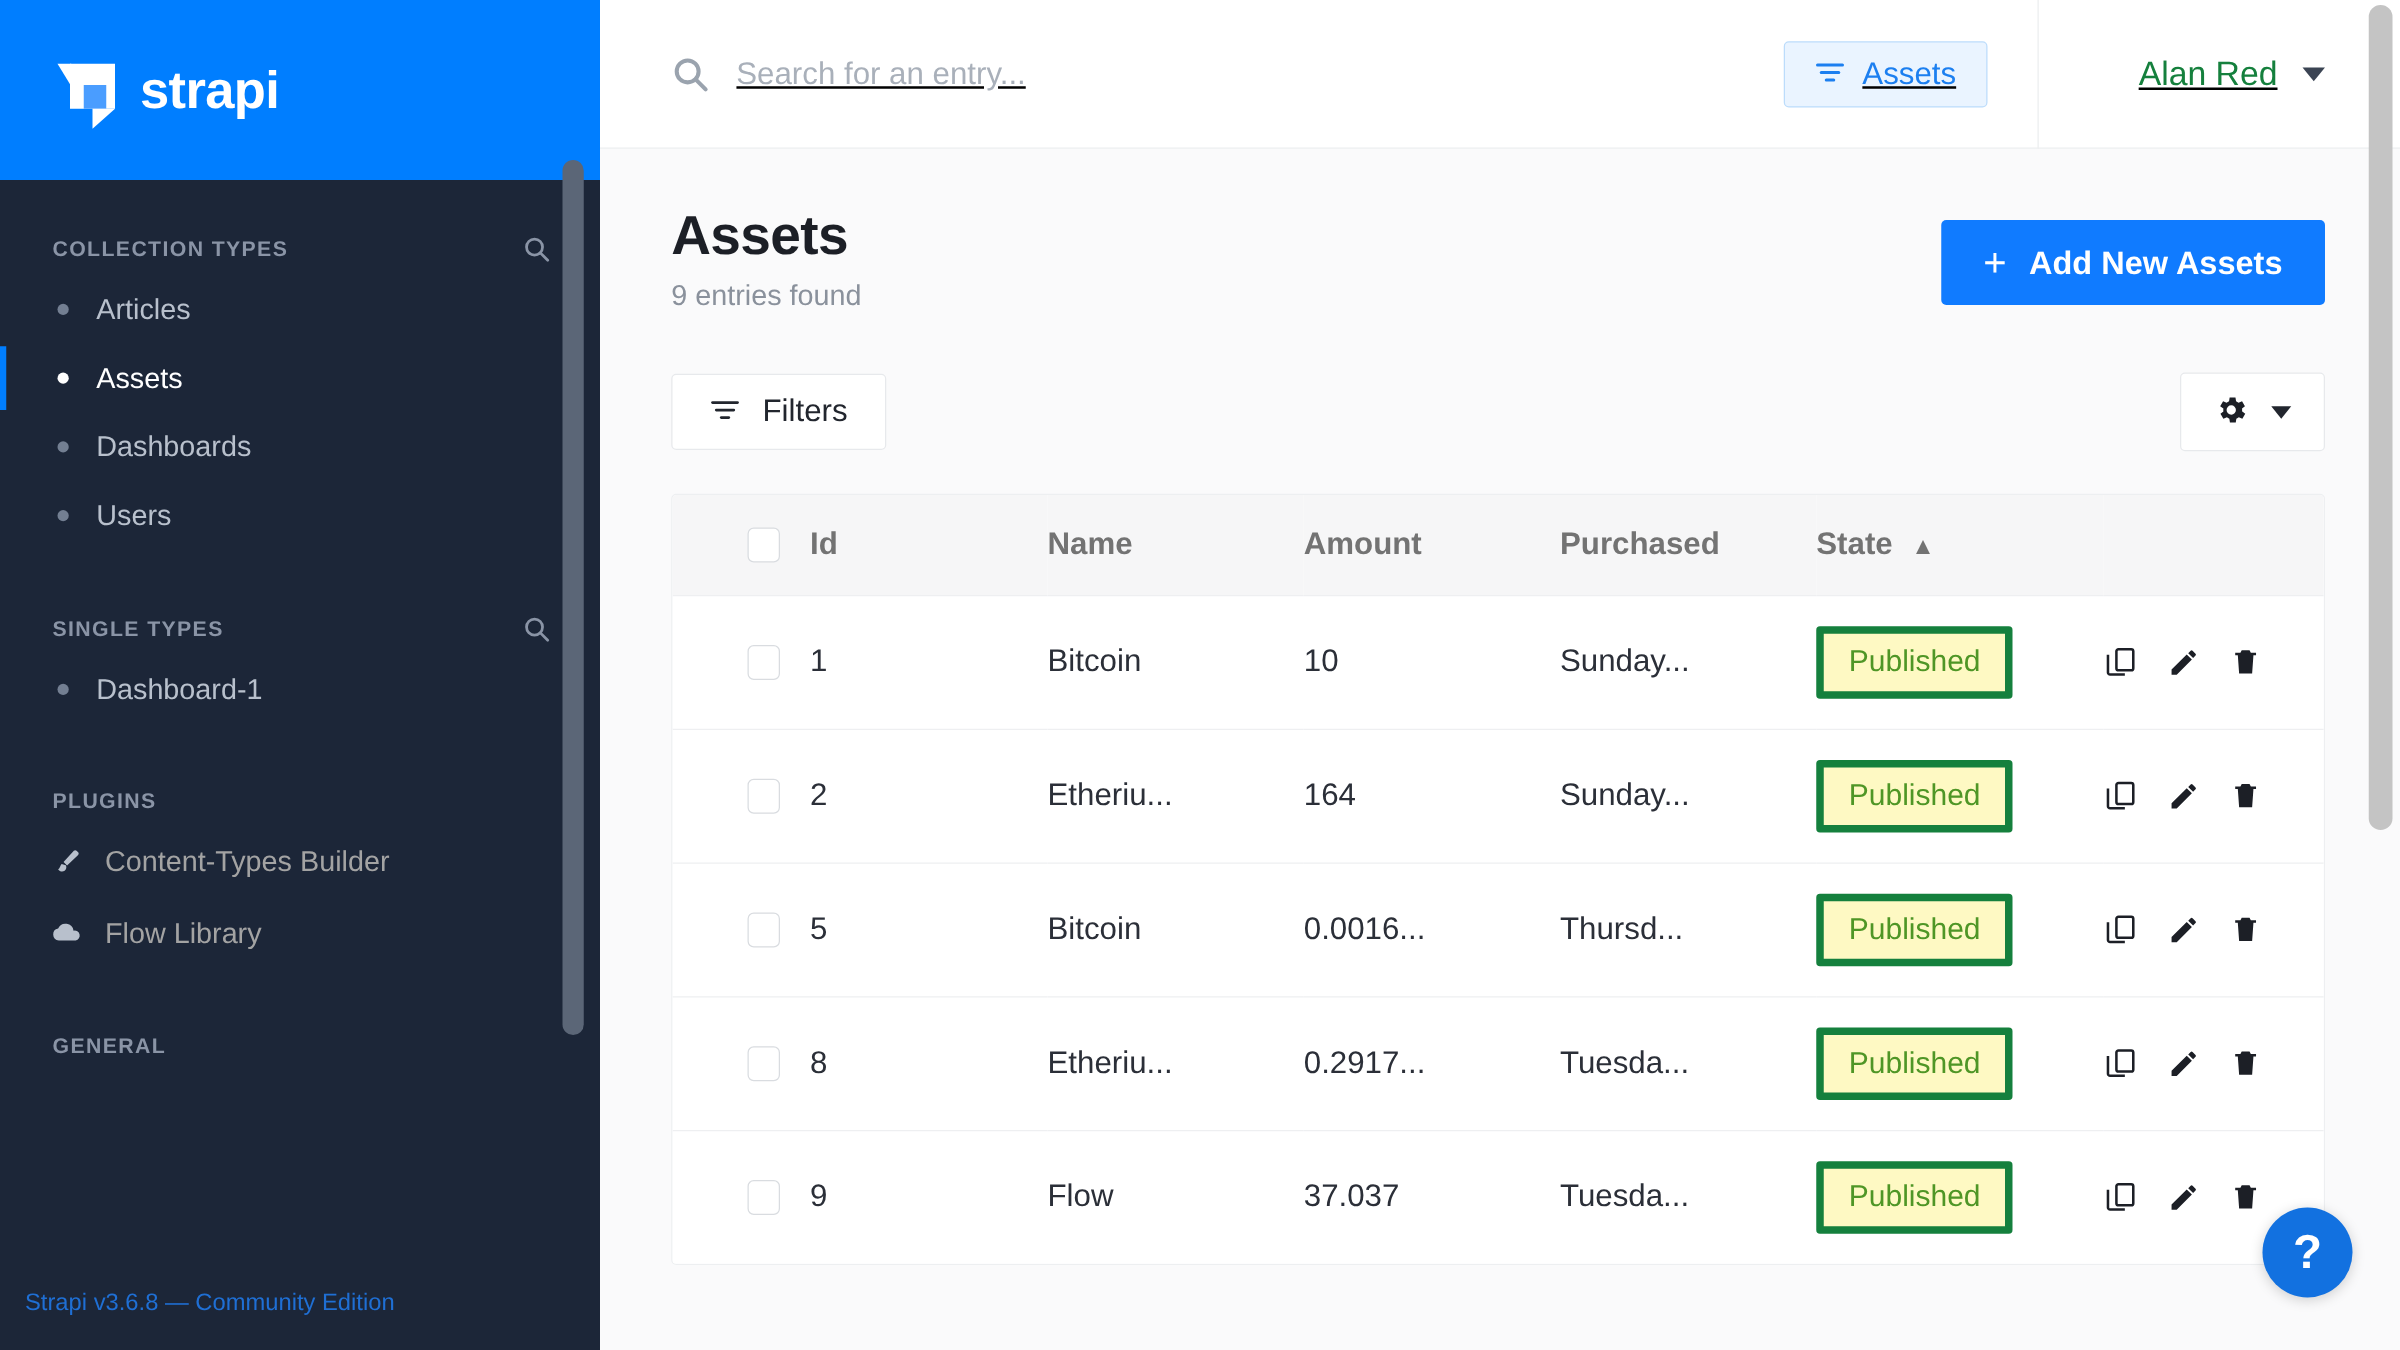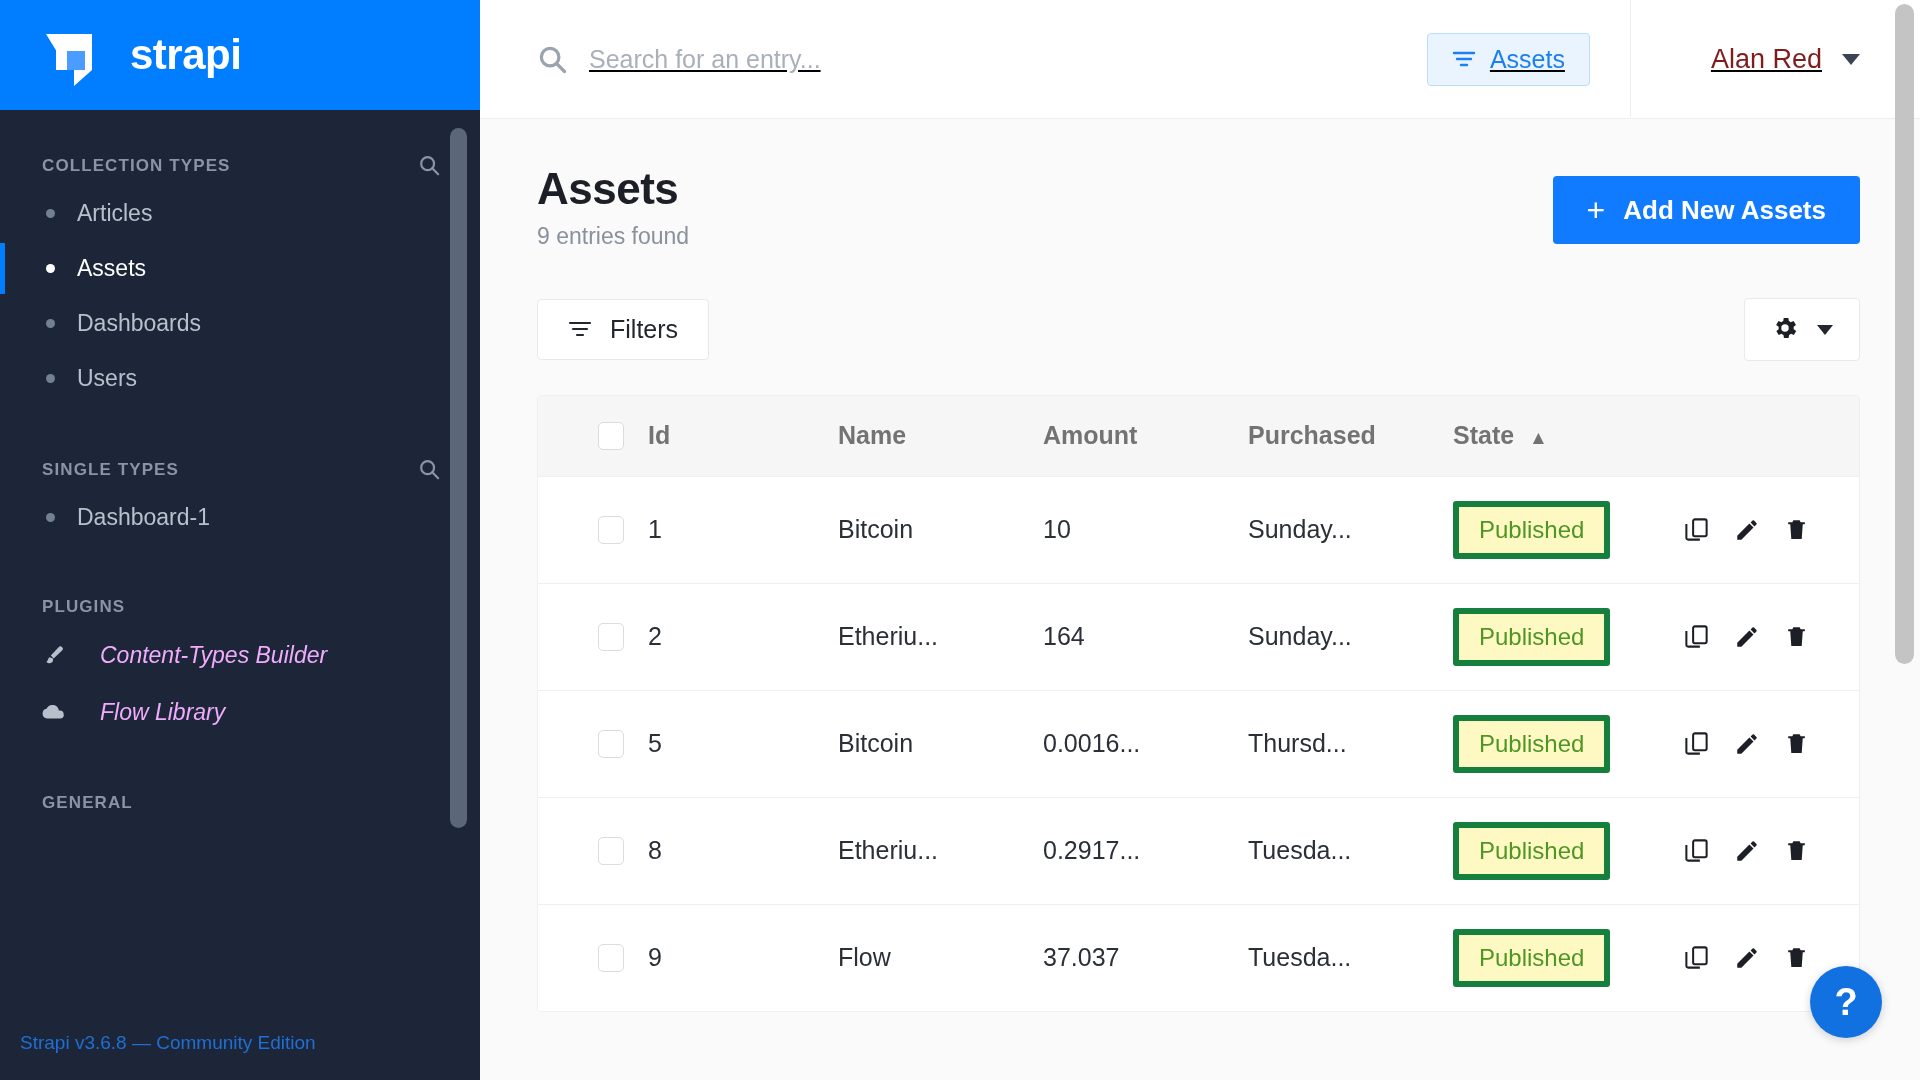--- a/index.html
+++ b/index.html
@@ -13,22 +13,22 @@
 
   
   .sidebar {
     width: 480px; height: 1080px;
     background: #1c2638;
     flex: 0 0 480px;
     position: relative;
     display: flex; flex-direction: column;
   }
   .brand {
-    height: 110px; background: #007eff;
-    display: flex; align-items: center; padding-left: 46px; gap: 30px;
+    height: 144px; background: #007eff;
+    display: flex; align-items: center; padding-left: 46px; gap: 12px;
   }
   .brand-mark { width: 54px; height: 54px; position: relative; }
   .brand-mark .sq1 {
     position: absolute; left: 10px; top: 6px;
     width: 36px; height: 36px; background: #ffffff;
   }
   .brand-mark .tri-l {
     position: absolute; left: 0px; top: 6px;
     width: 0; height: 0;
     border-top: 0 solid transparent;
@@ -71,23 +71,23 @@
     width: 9px; height: 9px; border-radius: 50%; background: #737f92;
     flex: 0 0 9px;
   }
   .sb-item.active { color: #ffffff; }
   .sb-item.active .dot { background: #ffffff; }
   .sb-item.active::before {
     content: ""; position: absolute; left: 0; top: 2px; bottom: 2px;
     width: 5px; background: #007eff;
   }
   .sb-plugin {
-    display: flex; align-items: center; gap: 34px;
+    display: flex; align-items: center; gap: 18px;
     padding: 15px 0 15px 40px;
-    color: #f0abfc; font-size: 23px; font-style: italic;
+    color: #a3a3a3; font-size: 23px;
   }
   .sb-plugin .picon { width: 26px; display:flex; align-items:center; justify-content:center; color:#b8c0cc; }
 
   .sb-footer {
     padding: 0 0 26px 20px;
   }
   .sb-version { color: #1f6fd4; font-size: 19px; }
 
   .sb-scrollbar {
     position: absolute; right: 13px; top: 128px;
@@ -112,21 +112,21 @@
 
   .assets-pill {
     display: flex; align-items: center; gap: 14px;
     border: 1px solid #bcdcfb; background: #eaf4ff;
     color: #1c7ff0; font-size: 25px; font-weight: 500;
     padding: 11px 24px; border-radius: 4px; margin-right: 40px;
   }
   .topbar-divider { width: 1px; height: 119px; background: #eceef0; }
   .user-wrap {
     display: flex; align-items: center; gap: 20px; padding: 0 60px 0 80px;
-    font-size: 27px; color: #7f1d1d;
+    font-size: 27px; color: #15803d;
   }
   .caret-down {
     width: 0; height: 0; border-left: 9px solid transparent;
     border-right: 9px solid transparent; border-top: 11px solid #3b4453;
   }
 
   .content { flex: 1; padding: 0 60px 0 57px; overflow: hidden; position: relative; }
 
   .page-head { display: flex; align-items: flex-start; justify-content: space-between; padding-top: 45px; }
   .page-title { font-size: 44px; font-weight: 700; color: #1c1f26; letter-spacing: -0.5px; }

